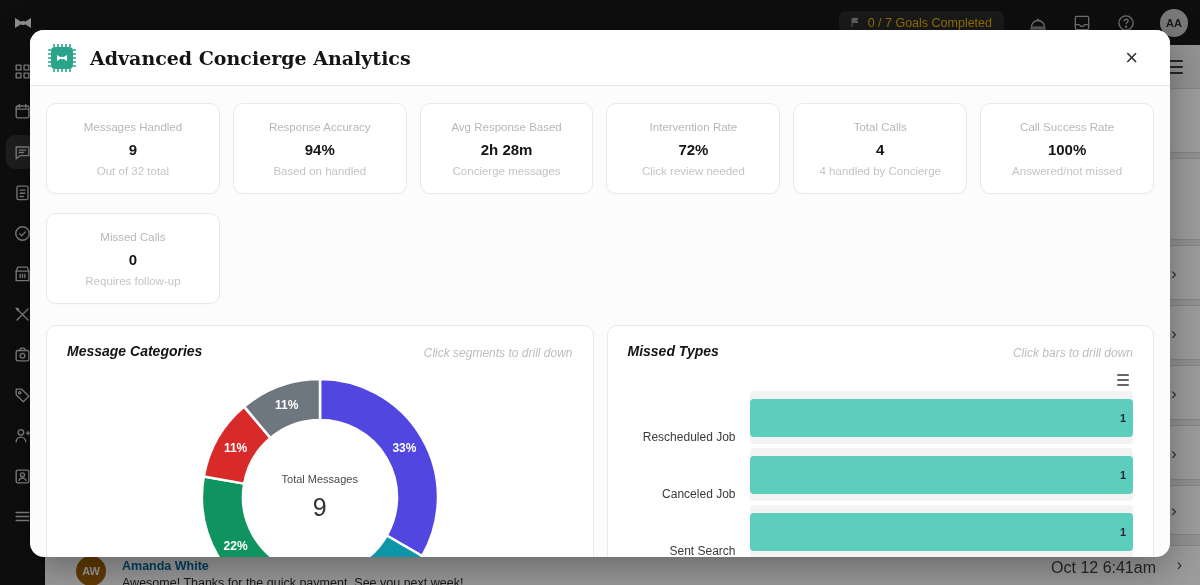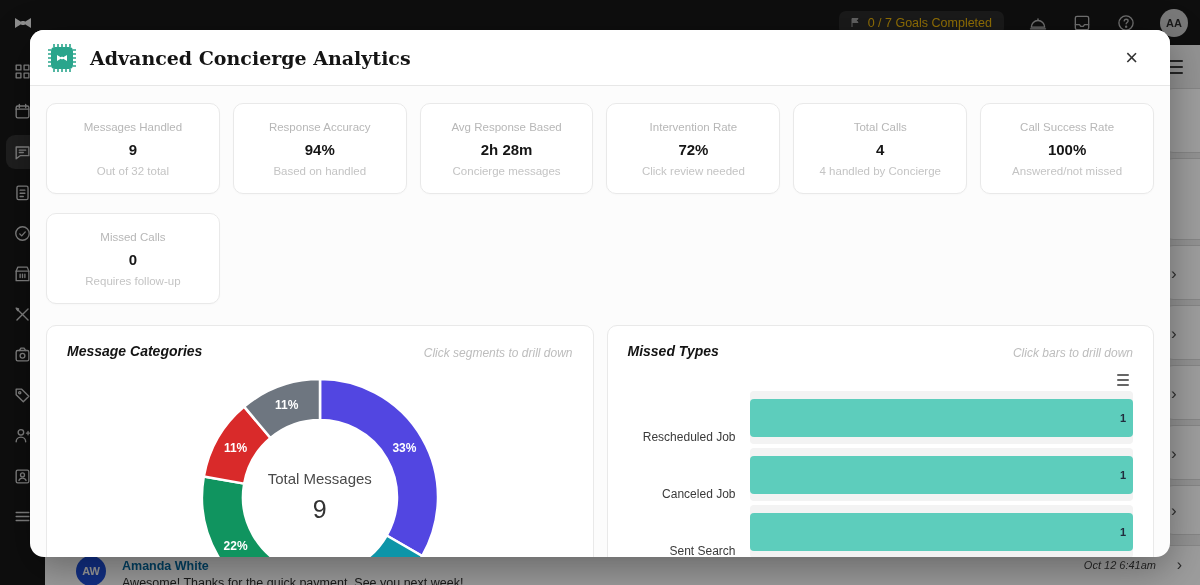--- a/index.html
+++ b/index.html
@@ -25,24 +25,24 @@
   .goals-pill{display:flex;align-items:center;gap:7px;background:#2b2b2b;border-radius:7px;height:24px;padding:0 12px 0 10px;color:#eab308;font-size:12.5px;}
   .tb-ic svg{stroke:#b5b5b5;fill:none;stroke-width:1.6;stroke-linecap:round;stroke-linejoin:round;display:block;}
   .avatar{width:28px;height:28px;border-radius:50%;background:#c4c4c4;color:#2b2b2b;font-size:11px;font-weight:bold;display:flex;align-items:center;justify-content:center;}
 
   .content{position:absolute;left:45px;top:45px;right:0;bottom:0;background:#eeeeee;}
   .u-menu{position:absolute;left:1120px;top:15px;width:18px;}
   .u-menu i{display:block;height:2.4px;background:#3a3a3a;margin-bottom:3.6px;border-radius:1px;}
   .u-card{position:absolute;left:1118px;width:74px;background:#fff;border:1px solid #d9d9d9;border-radius:10px;box-sizing:border-box;}
   .u-card .chev{position:absolute;left:7px;top:50%;transform:translateY(-50%);color:#4f4f4f;font-size:17px;line-height:1;}
   .convo{position:absolute;left:0;right:0;top:500px;height:90px;background:#fdfdfd;border-top:1px solid #dcdcdc;}
-  .convo .avw{position:absolute;left:31px;top:10px;width:30px;height:30px;border-radius:50%;background:#1d4ed8;color:#fff;font-size:11px;font-weight:bold;display:flex;align-items:center;justify-content:center;}
+  .convo .avw{position:absolute;left:31px;top:10px;width:30px;height:30px;border-radius:50%;background:#a16207;color:#fff;font-size:11px;font-weight:bold;display:flex;align-items:center;justify-content:center;}
   .convo .nm{position:absolute;left:77px;top:13px;font-size:12.5px;font-weight:bold;color:#0369a1;}
   .convo .msg{position:absolute;left:77px;top:30px;font-size:12.5px;color:#2d2d2d;}
-  .convo .tm{position:absolute;right:44px;top:13px;font-size:11px;color:#3f3f3f;font-style:italic;}
+  .convo .tm{position:absolute;right:44px;top:13px;font-size:16px;color:#3f3f3f;}
   .convo .chev{position:absolute;right:18px;top:10px;color:#4a4a4a;font-size:16px;}
 
   .overlay{position:absolute;inset:0;background:rgba(0,0,0,0.38);z-index:5;}
 
   
   .modal{position:absolute;left:30px;top:30px;width:1140px;height:527px;background:#fcfcfc;border-radius:14px;overflow:hidden;box-shadow:0 12px 40px rgba(0,0,0,0.35);z-index:10;}
   .m-header{height:56px;background:#fff;border-bottom:1px solid #e7e7e7;display:flex;align-items:center;padding:0 26px 0 16px;box-sizing:border-box;}
   .m-title{font-family:"DejaVu Serif","Liberation Serif",serif;font-weight:bold;font-size:19px;color:#141414;margin-left:12px;}
   .m-close{margin-left:auto;background:none;border:none;font-size:22px;color:#333;cursor:pointer;line-height:1;padding:2px 6px;font-family:"Liberation Sans",sans-serif;}
   .m-body{padding:17px 16px;}
@@ -53,21 +53,21 @@
   .stat-card .vl{font-size:15px;font-weight:bold;color:#161616;margin:8px 0 7px;}
   .stat-card .sb{font-size:11.5px;color:#c4c4c4;}
 
   .panels{display:grid;grid-template-columns:1fr 1fr;gap:13px;margin-top:21px;}
   .panel{position:relative;background:#fff;border:1px solid #e9e9e9;border-radius:10px;height:260px;padding:17px 20px;box-sizing:border-box;}
   .p-title{font-size:14px;font-weight:bold;color:#141414;font-style:italic;}
   .p-hint{position:absolute;top:20px;right:20px;font-size:12px;font-style:italic;color:#bdbdbd;}
 
   .donut-wrap{position:absolute;left:50%;transform:translateX(-50%);top:31px;width:280px;height:280px;}
   .donut-center{position:absolute;inset:0;display:flex;flex-direction:column;align-items:center;justify-content:center;pointer-events:none;}
-  .donut-center .cl{font-size:15px;color:#4a4a4a;}
+  .donut-center .cl{font-size:11px;color:#4a4a4a;}
   .donut-center .cv{font-size:25px;color:#333;font-weight:500;margin-top:8px;}
 
   .chart-menu{position:absolute;top:46px;right:22px;width:16px;background:none;border:none;cursor:pointer;padding:2px;}
   .chart-menu i{display:block;height:2px;background:#666;margin-bottom:3px;border-radius:1px;}
   .bar-rows{margin-top:28px;}
   .bar-row{display:flex;align-items:flex-end;height:57px;}
   .bar-label{width:108px;text-align:right;padding-right:14px;font-size:12px;color:#3a3a3a;flex:none;}
   .bar-track{position:relative;flex:1;height:53px;background:#f3f3f3;border-radius:4px;}
   .bar-fill{position:absolute;left:0;top:7.5px;bottom:7.5px;border-radius:4px;}
   .bar-val{position:absolute;right:7px;top:50%;transform:translateY(-50%);font-size:11px;font-weight:bold;color:#222c3d;}

